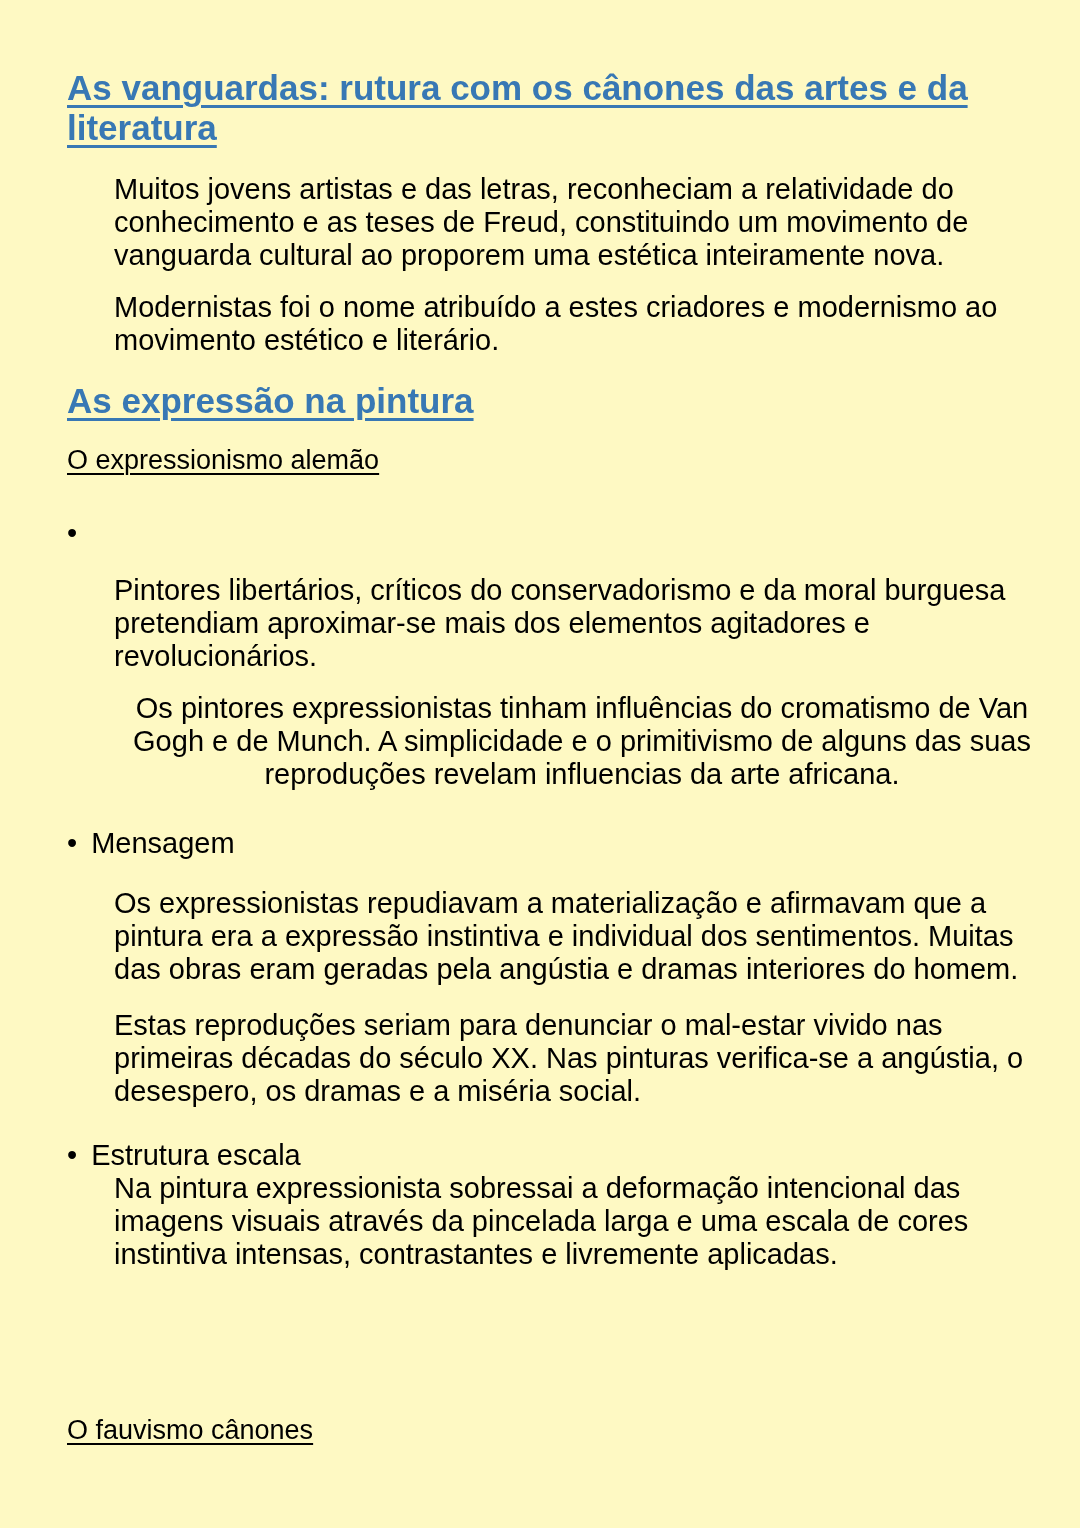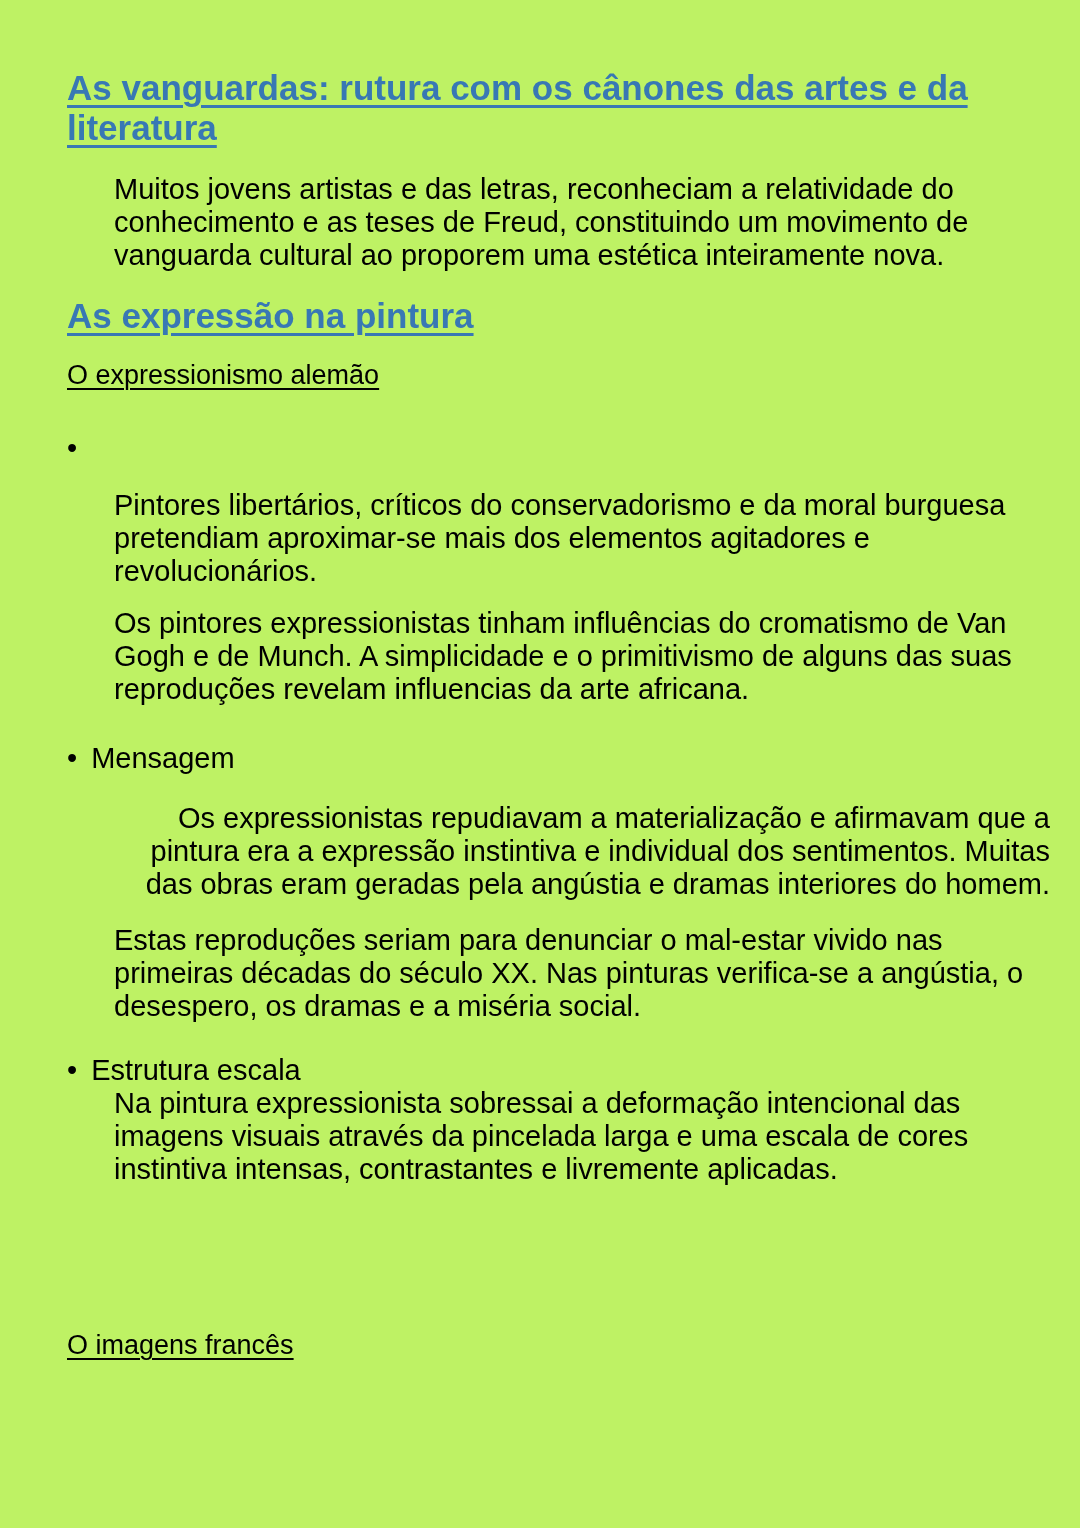--- a/index.html
+++ b/index.html
@@ -72,63 +72,65 @@
   .mt-24  { margin-top: 24px; }
   .mt-27  { margin-top: 27px; }
   .mt-31  { margin-top: 31px; }
   .mt-36  { margin-top: 36px; }
   .mt-40  { margin-top: 40px; }
   .mt-143 { margin-top: 143px; }
 </style>
 </head>
 <body>
 
-<div class="page" style="background: #bef264;">
+<div class="page" style="background: #fef9c3;">
 
   <h1 class="h-main" style="color: rgb(56, 120, 180);">As vanguardas: rutura com os cânones das artes e da
 literatura</h1>
 
   <p class="para mt-25" style="color: rgb(0, 0, 0);">Muitos jovens artistas e das letras, reconheciam a relatividade do
 conhecimento e as teses de Freud, constituindo um movimento de
 vanguarda cultural ao proporem uma estética inteiramente nova.</p>
 
+  <p class="para mt-19" style="color: rgb(0, 0, 0);">Modernistas foi o nome atribuído a estes criadores e modernismo ao
+movimento estético e literário.</p>
 
   <h2 class="h-section" style="color: rgb(56, 120, 180);">As expressão na pintura</h2>
 
   <h3 class="subhead mt-23" style="color: rgb(0, 0, 0);">O expressionismo alemão</h3>
 
   <div class="bullet-item mt-40" style="color: rgb(0, 0, 0);">
     <span class="bullet-marker">•</span>
   </div>
 
   <p class="para mt-24" style="color: rgb(0, 0, 0);">Pintores libertários, críticos do conservadorismo e da moral burguesa
 pretendiam aproximar-se mais dos elementos agitadores e
 revolucionários.</p>
 
-  <p class="para mt-19" style="color: rgb(0, 0, 0);">Os pintores expressionistas tinham influências do cromatismo de Van
+  <p class="para mt-19" style="color: rgb(0, 0, 0); text-align: center;">Os pintores expressionistas tinham influências do cromatismo de Van
 Gogh e de Munch. A simplicidade e o primitivismo de alguns das suas
 reproduções revelam influencias da arte africana.</p>
 
   <div class="bullet-item mt-36" style="color: rgb(0, 0, 0);">
     <span class="bullet-marker">•</span>
     <span class="bullet-label">Mensagem</span>
   </div>
 
-  <p class="para mt-27" style="color: rgb(0, 0, 0); text-align: right;">Os expressionistas repudiavam a materialização e afirmavam que a
+  <p class="para mt-27" style="color: rgb(0, 0, 0);">Os expressionistas repudiavam a materialização e afirmavam que a
 pintura era a expressão instintiva e individual dos sentimentos. Muitas
 das obras eram geradas pela angústia e dramas interiores do homem.</p>
 
   <p class="para mt-23" style="color: rgb(0, 0, 0);">Estas reproduções seriam para denunciar o mal-estar vivido nas
 primeiras décadas do século XX. Nas pinturas verifica-se a angústia, o
 desespero, os dramas e a miséria social.</p>
 
   <div class="bullet-item mt-31" style="color: rgb(0, 0, 0);">
     <span class="bullet-marker">•</span>
     <span class="bullet-label">Estrutura escala</span>
   </div>
 
   <p class="para" style="color: rgb(0, 0, 0);">Na pintura expressionista sobressai a deformação intencional das
 imagens visuais através da pincelada larga e uma escala de cores
 instintiva intensas, contrastantes e livremente aplicadas.</p>
 
-  <h3 class="subhead mt-143" style="color: rgb(0, 0, 0);">O imagens francês</h3>
+  <h3 class="subhead mt-143" style="color: rgb(0, 0, 0);">O fauvismo cânones</h3>
 
 </div>
 
 </body></html>

